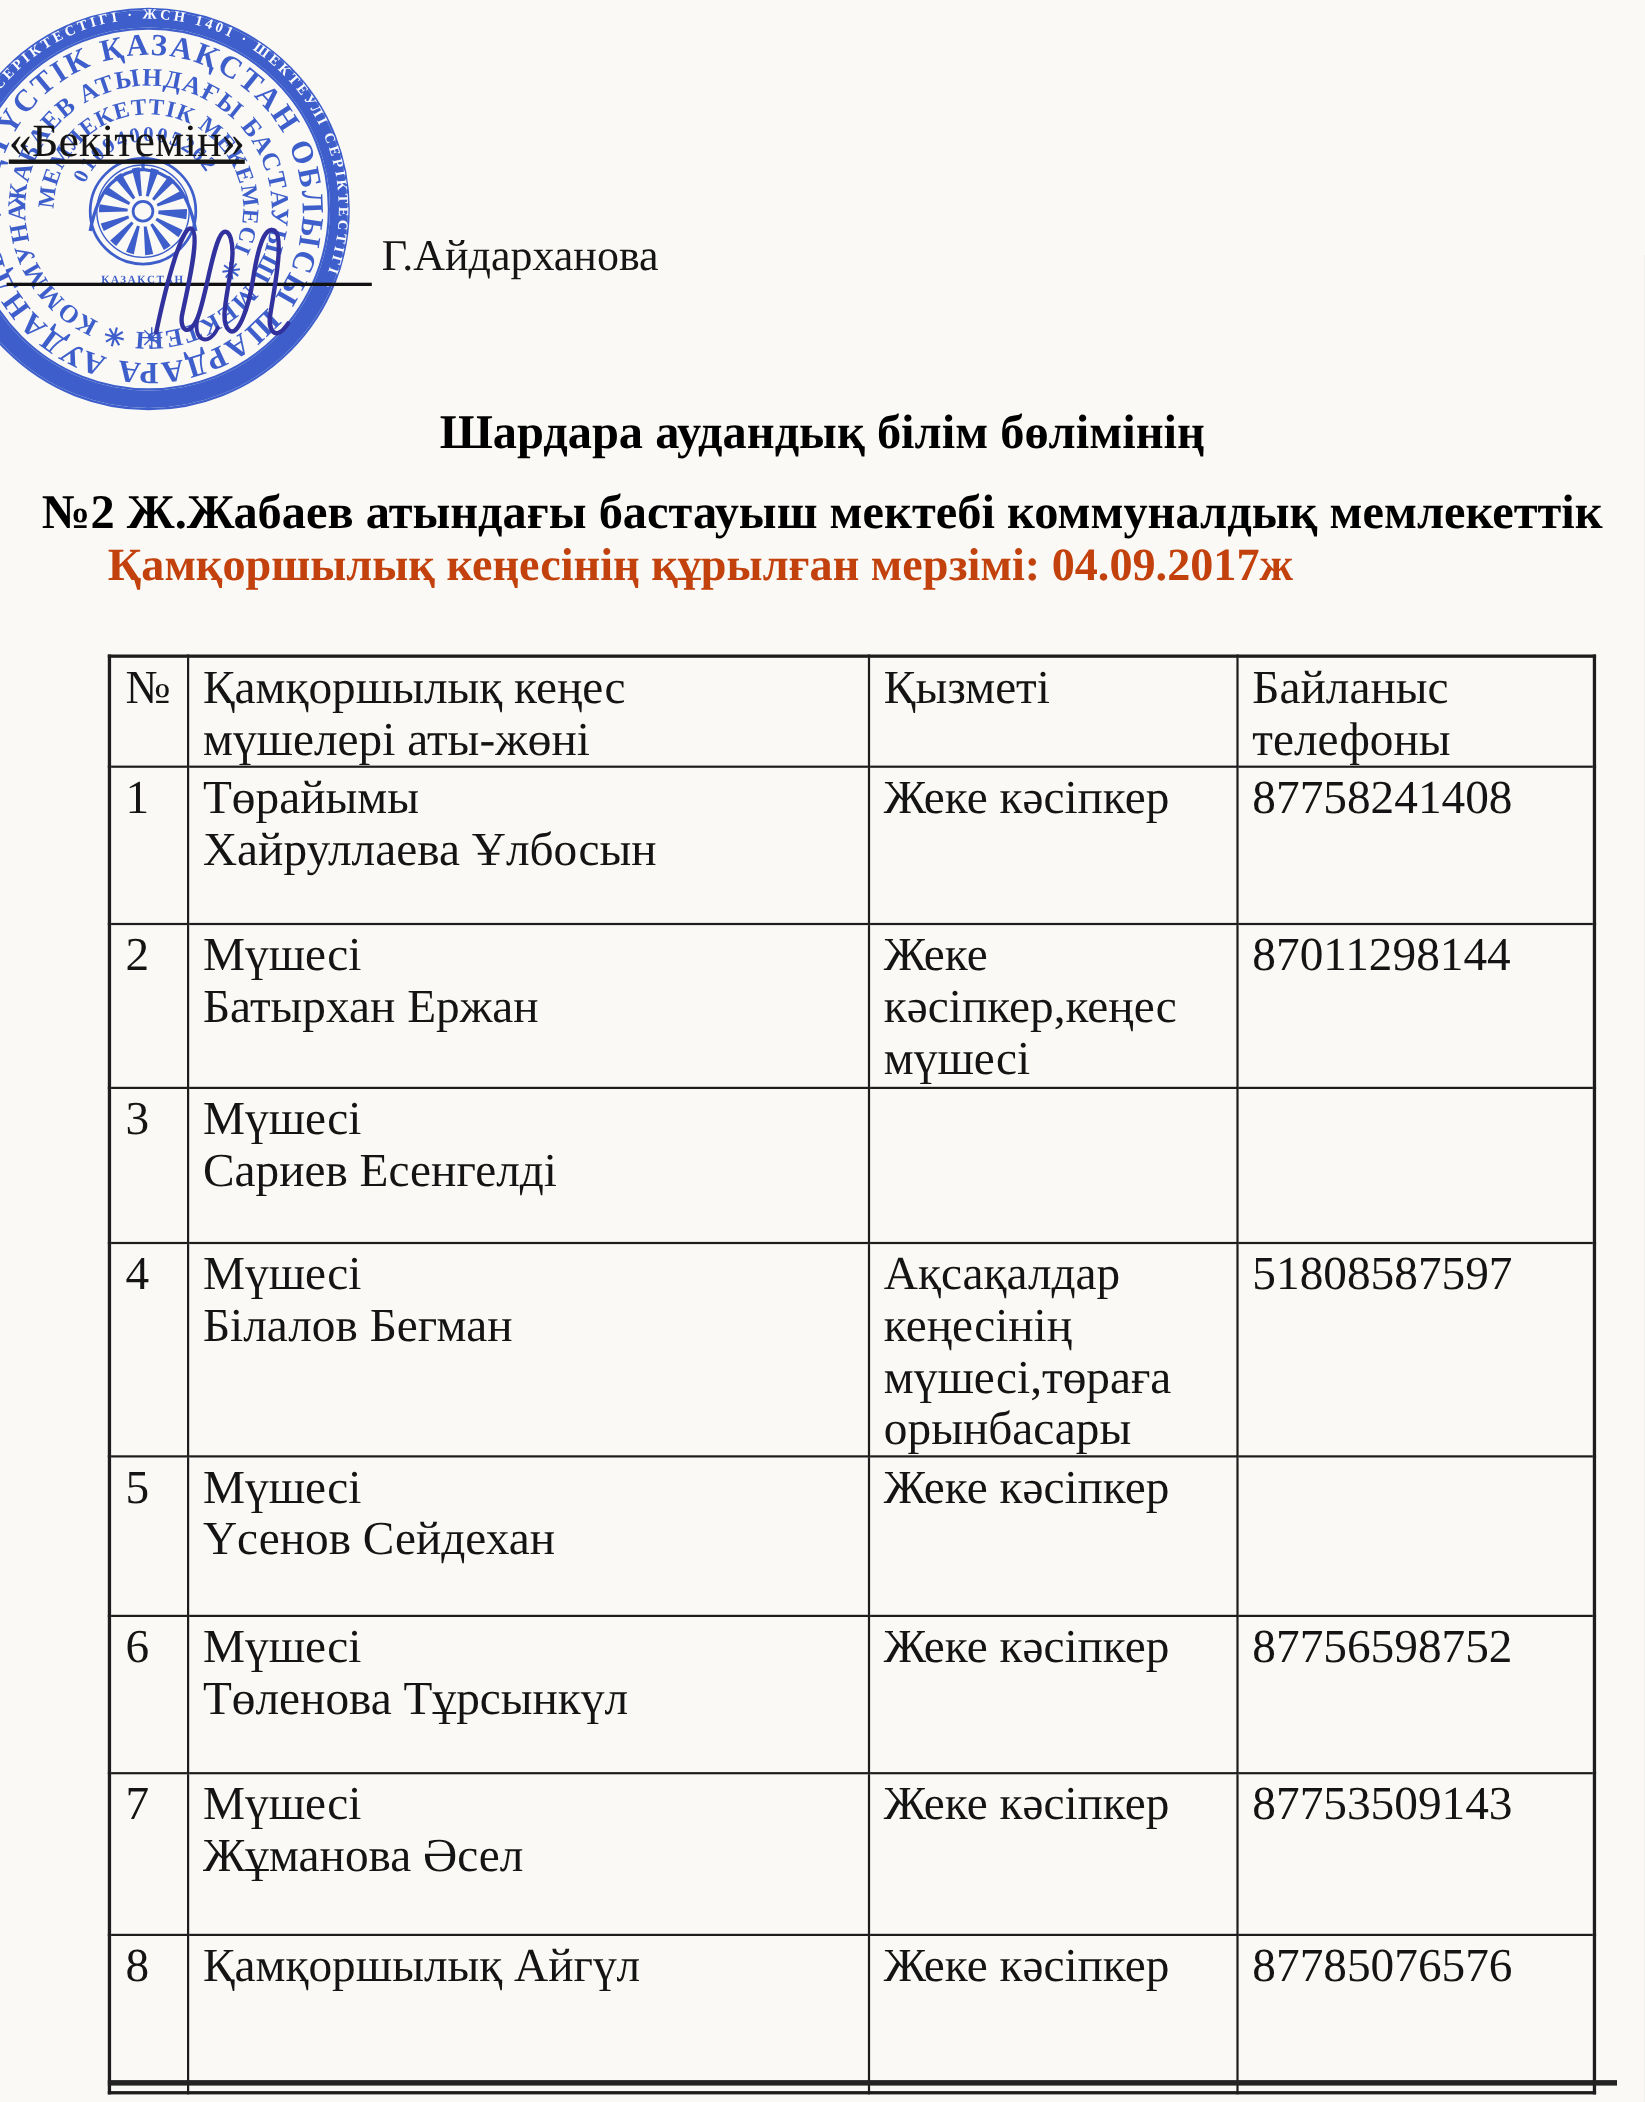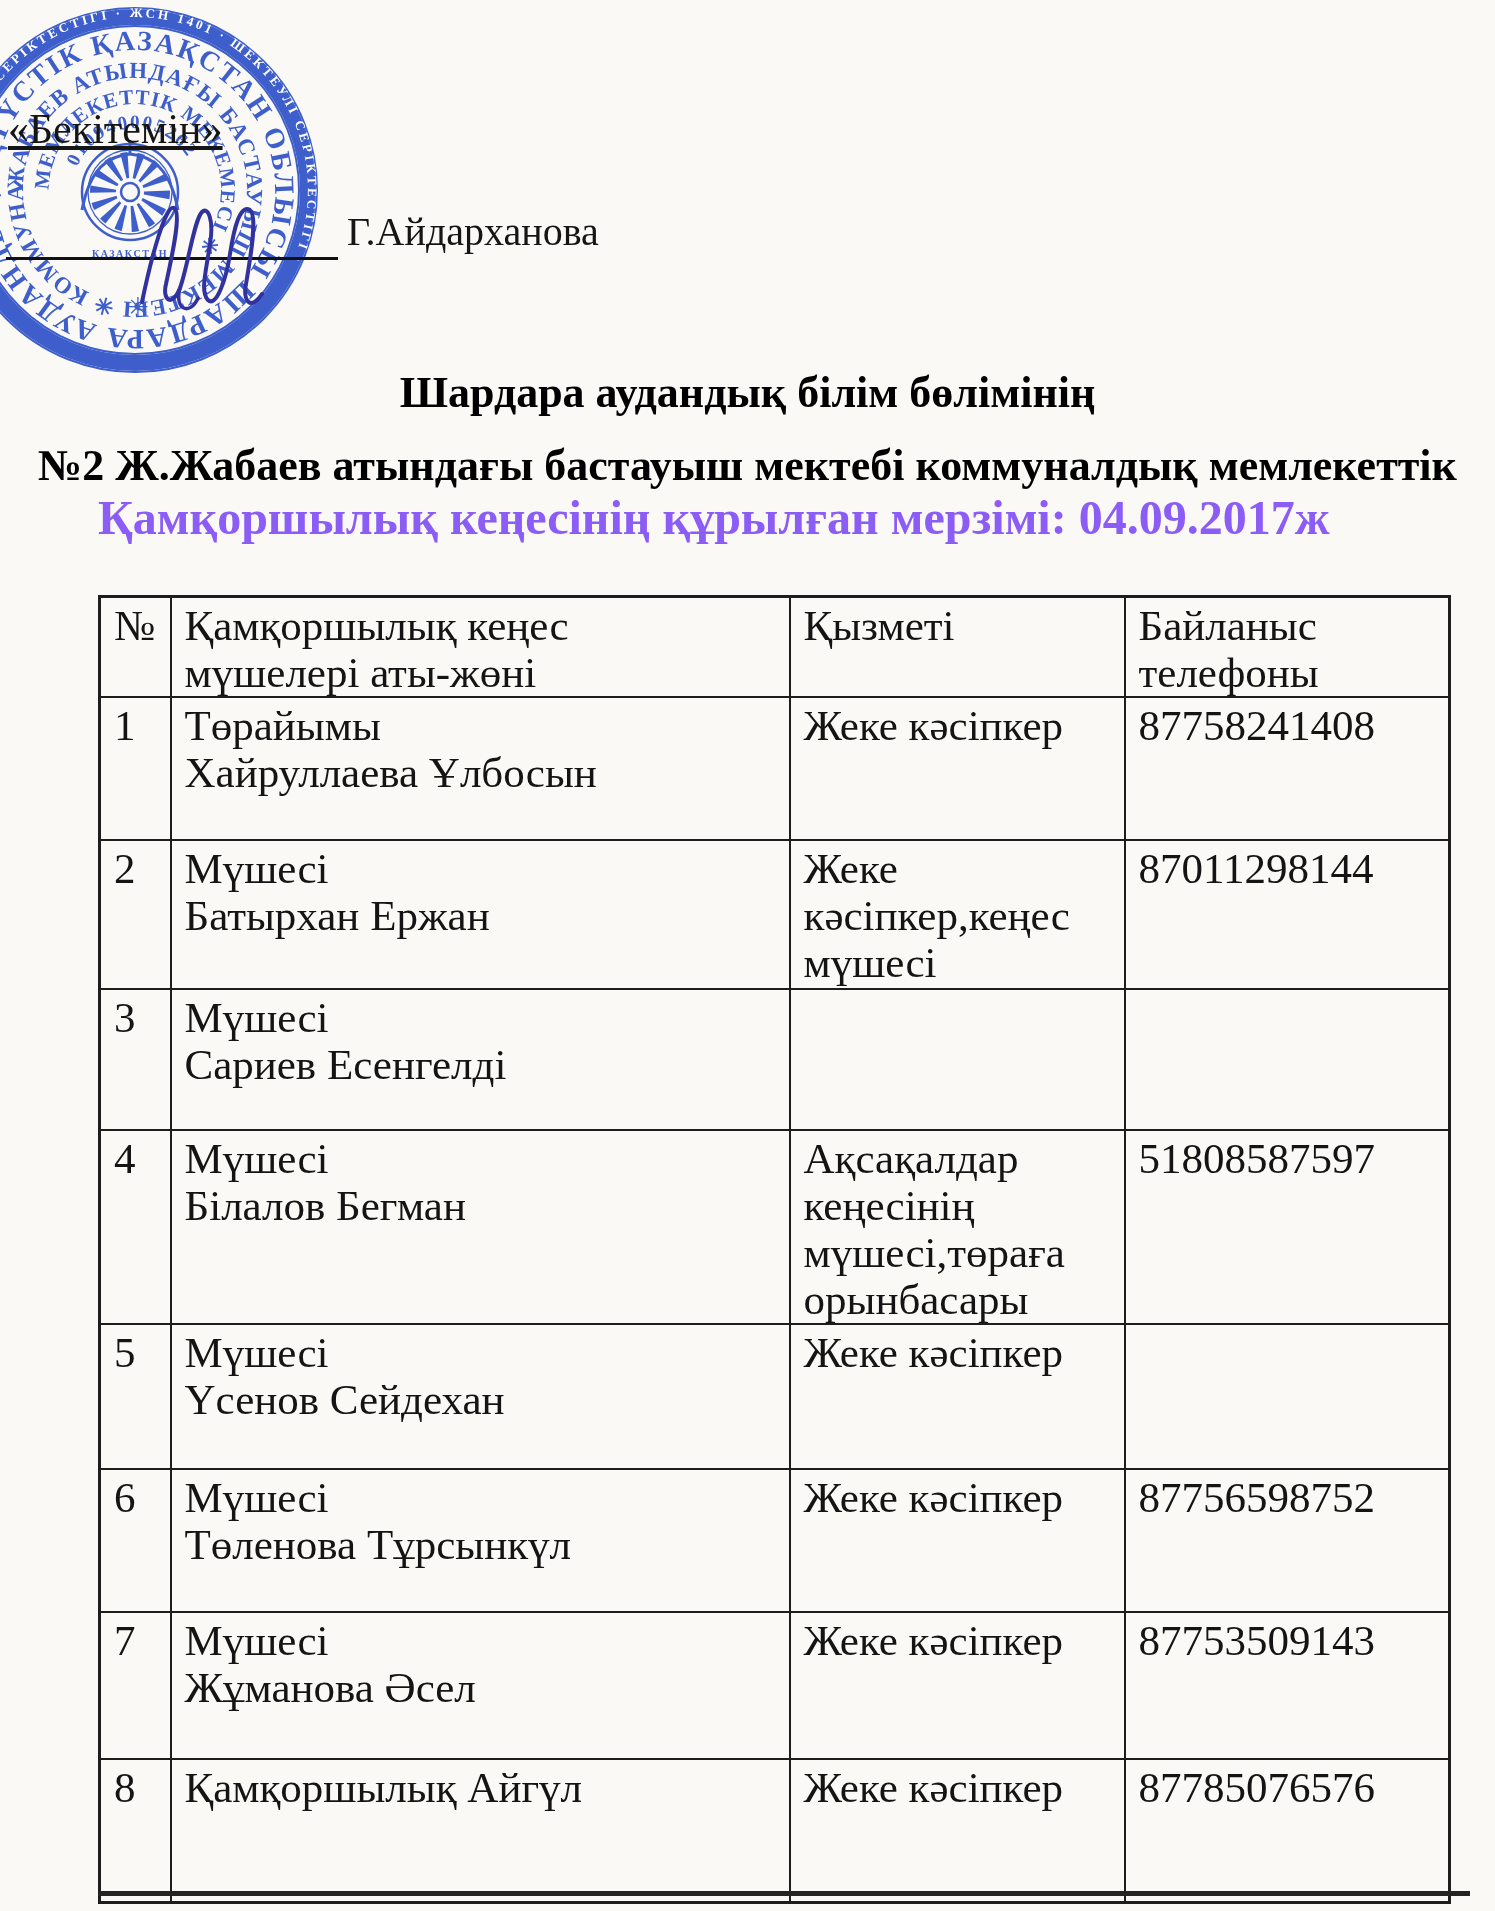--- a/index.html
+++ b/index.html
@@ -21,21 +21,21 @@
   .approve-line{position:absolute;left:8px;font-size:42px;line-height:46px;white-space:nowrap;text-decoration:underline;}
   .ap1{top:106px;}
   .ap2{top:162px;}
   .sig-underline{position:absolute;left:6px;top:227px;width:332px;height:30px;border-bottom:3px solid #111;}
   .director{position:absolute;left:347px;top:208px;font-size:40px;white-space:nowrap;}
   
   .title-line{position:absolute;left:0;width:1495px;text-align:center;font-size:44px;font-weight:bold;color:#000;white-space:nowrap;margin-top:43px;}
   .t1{top:324px;}
   .t2{top:397px;}
   .t3{top:436px;}
-  .t4{position:absolute;left:98px;top:490px;font-size:48px;font-weight:bold;color:#8b5cf6;white-space:nowrap;}
+  .t4{position:absolute;left:98px;top:490px;font-size:42px;font-weight:bold;color:#c2410c;white-space:nowrap;}
   
   .doc-table{
     position:absolute;left:98px;top:595px;
     width:1350px;
     border-collapse:collapse;table-layout:fixed;
     border:3px solid #1d1d1d;
   }
   .doc-table td{
     border:2px solid #1d1d1d;
     vertical-align:top;

